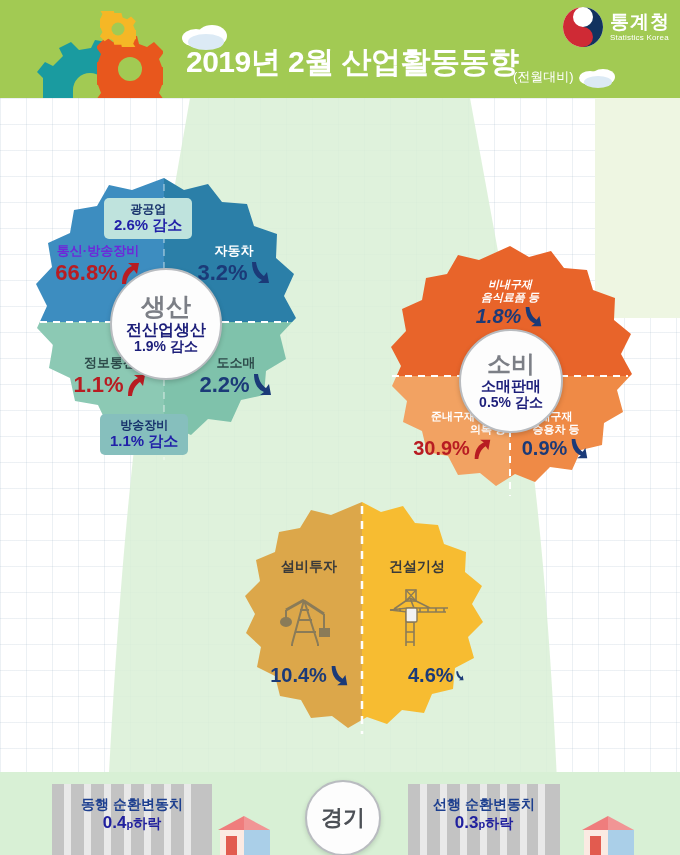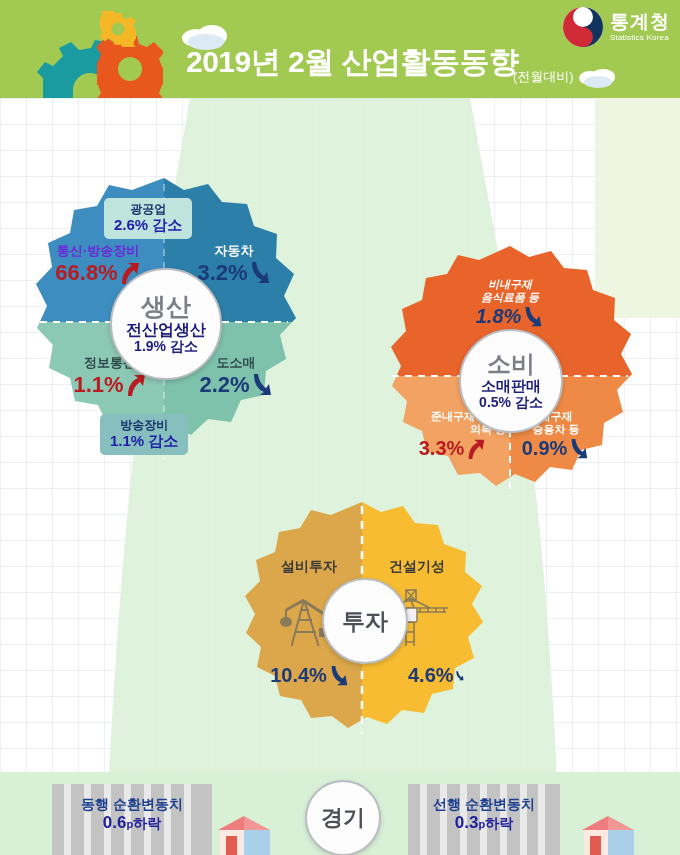--- a/index.html
+++ b/index.html
@@ -231,21 +231,21 @@
           <path d="M3 1 C3 12 8 17 13 19 L9 22 L20 22 L18 11 L15 15 C12 13 8 9 7 1 Z" fill="#1b3a78"></path>
         </svg>
       </div>
     </div>
 
     
     <div class="lbl" style="left:14px;top:166px;width:106px;">
       <div class="lbl-name small" style="color:#ffffff;">준내구재</div>
       <div class="lbl-name small" style="color:#ffffff;text-align:right;">의복 등</div>
       <div class="row-val" style="margin-top:2px;">
-        <span class="val-up" style="font-size:20px;">3.3%</span>
+        <span class="val-up" style="font-size:20px;">30.9%</span>
         <svg width="22" height="22" viewBox="0 0 22 24">
           <path d="M3 23 C3 12 8 7 13 5 L9 2 L20 2 L18 13 L15 9 C12 11 8 15 7 23 Z" fill="#b81c22"></path>
         </svg>
       </div>
     </div>
 
     
     <div class="lbl" style="left:117px;top:166px;width:106px;">
       <div class="lbl-name small" style="color:#ffffff;">내구재</div>
       <div class="lbl-name small" style="color:#ffffff;">승용차 등</div>
@@ -316,23 +316,20 @@
       <rect x="22" y="22" width="11" height="14" rx="1.5" fill="#f2f2f2" stroke="#8a7b58" stroke-width="1.4"></rect>
     </svg>
     <div class="row-val" style="position:absolute;left:136px;top:164px;width:90px;">
       <span class="val-dn" style="font-size:20px;margin-left:34px;">4.6%</span>
       <svg width="22" height="22" viewBox="0 0 22 24">
         <path d="M3 1 C3 12 8 17 13 19 L9 22 L20 22 L18 11 L15 15 C12 13 8 9 7 1 Z" fill="#1b3a78"></path>
       </svg>
     </div>
 
     
-    <div class="hub" style="left:84px;top:78px;width:82px;height:82px;">
-      <div class="hub-title" style="font-size:23px;color:#4c5056;">투자</div>
-    </div>
   </div>
 
   <div class="band">
 
     <div class="bld" style="left:52px;top:12px;width:160px;height:71px;">
       <div class="stripe" style="left:12px;"></div>
         <div class="stripe" style="left:32px;"></div>
       <div class="stripe" style="left:52px;"></div>
         <div class="stripe" style="left:72px;"></div>
       <div class="stripe" style="left:92px;"></div>
@@ -360,21 +357,21 @@
       <path d="M4 16 L30 2 L30 16 Z" fill="#ef7d7d"></path>
       <path d="M30 2 L56 16 L30 16 Z" fill="#f19595"></path>
       <rect x="6" y="16" width="24" height="25" fill="#fbeae2"></rect>
       <rect x="30" y="16" width="26" height="25" fill="#aacfe8"></rect>
       <rect x="12" y="22" width="11" height="19" fill="#e25b4f"></rect>
     </svg>
   </div>
 
   <div class="eco-box" style="left:52px;top:796px;width:160px;">
     <div class="eco-t">동행 순환변동치</div>
-    <div class="eco-v"><span>0.6</span><span class="p">p</span><span class="suf">하락</span></div>
+    <div class="eco-v"><span>0.4</span><span class="p">p</span><span class="suf">하락</span></div>
   </div>
 
   <div class="eco-box" style="left:406px;top:796px;width:156px;">
     <div class="eco-t">선행 순환변동치</div>
     <div class="eco-v"><span>0.3</span><span class="p">p</span><span class="suf">하락</span></div>
   </div>
 
   <div class="eco-hub">
     <span>경기</span>
   </div>

